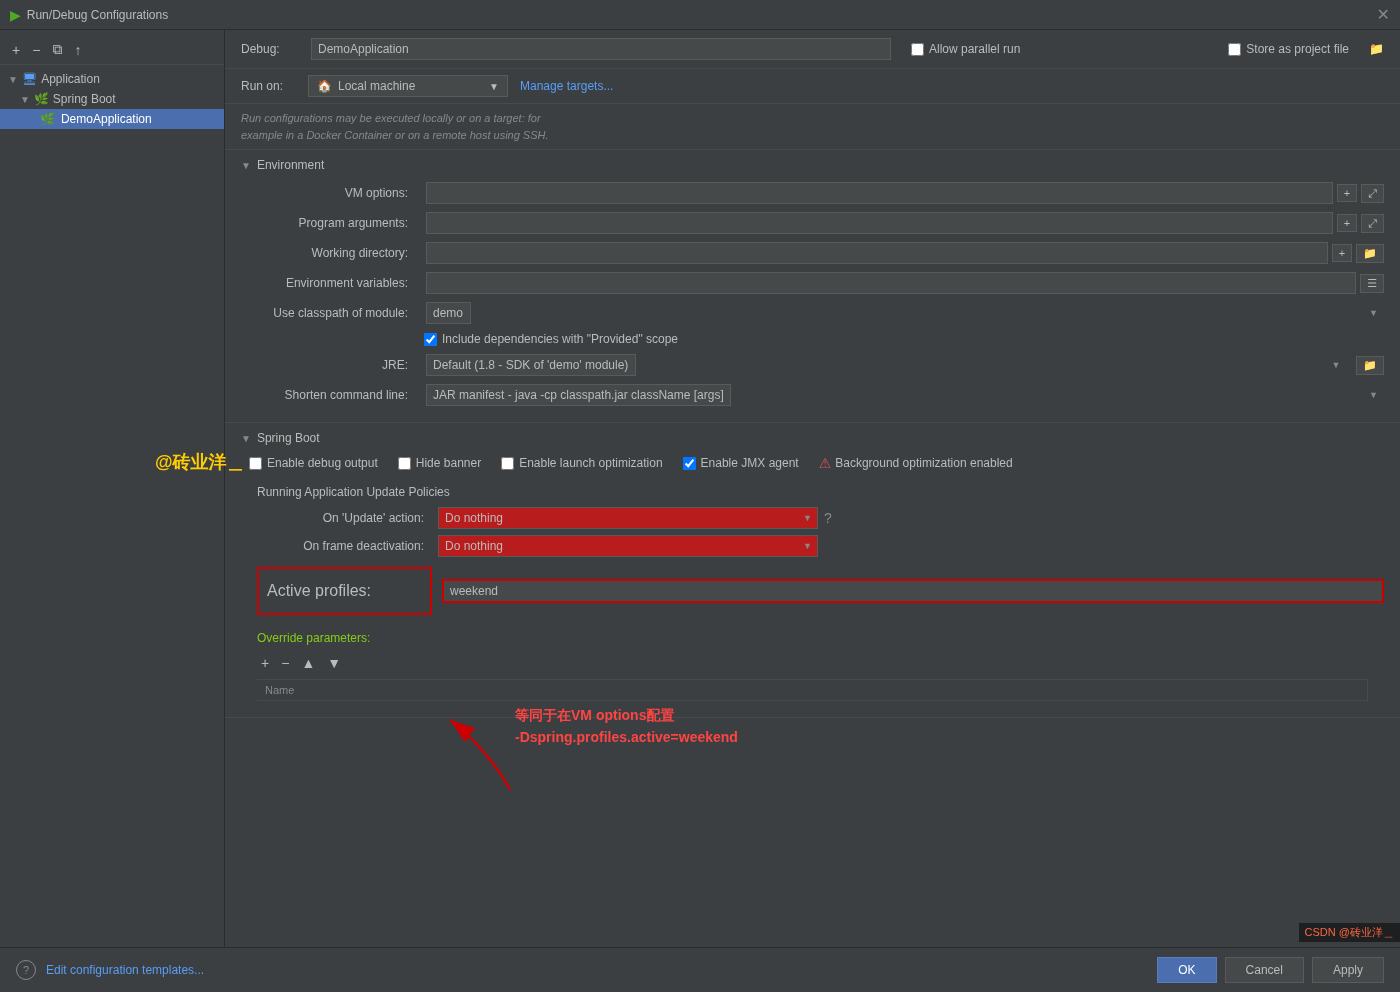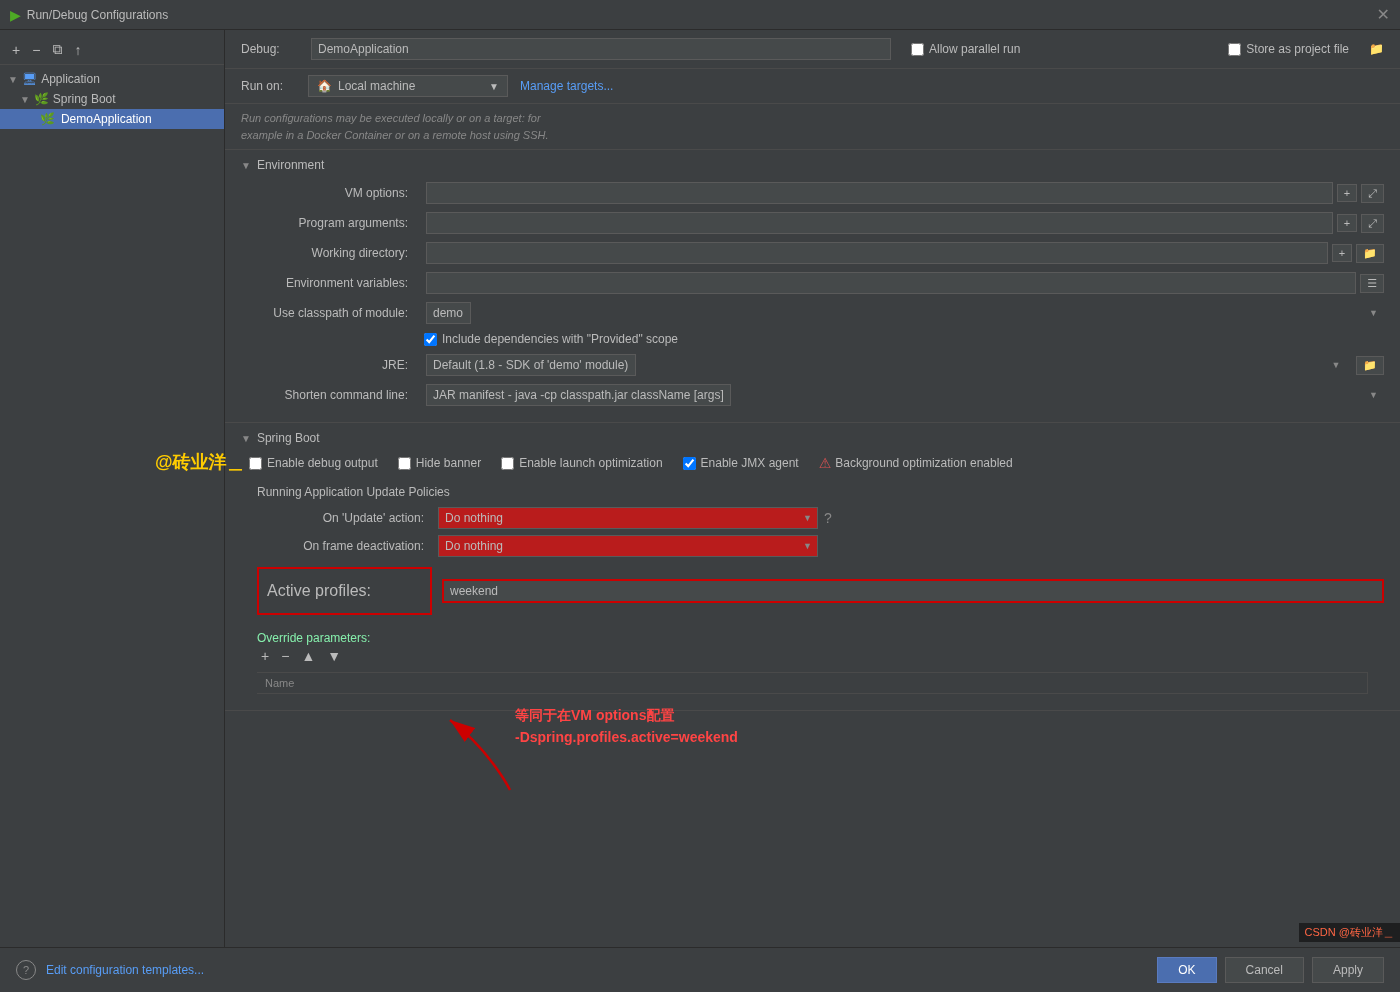--- a/index.html
+++ b/index.html
@@ -355,22 +355,22 @@
       gap: 10px;
       padding-left: 16px;
     }
 
     
     .override-section {
       padding: 8px 16px;
     }
     .override-title {
       font-size: 12px;
-      color: #86efac;
-      margin-bottom: 1px;
+      color: #84cc16;
+      margin-bottom: 8px;
     }
     .override-toolbar {
       display: flex;
       align-items: center;
       gap: 4px;
       margin-bottom: 6px;
     }
     .override-toolbar button {
       background: transparent;
       border: none;

